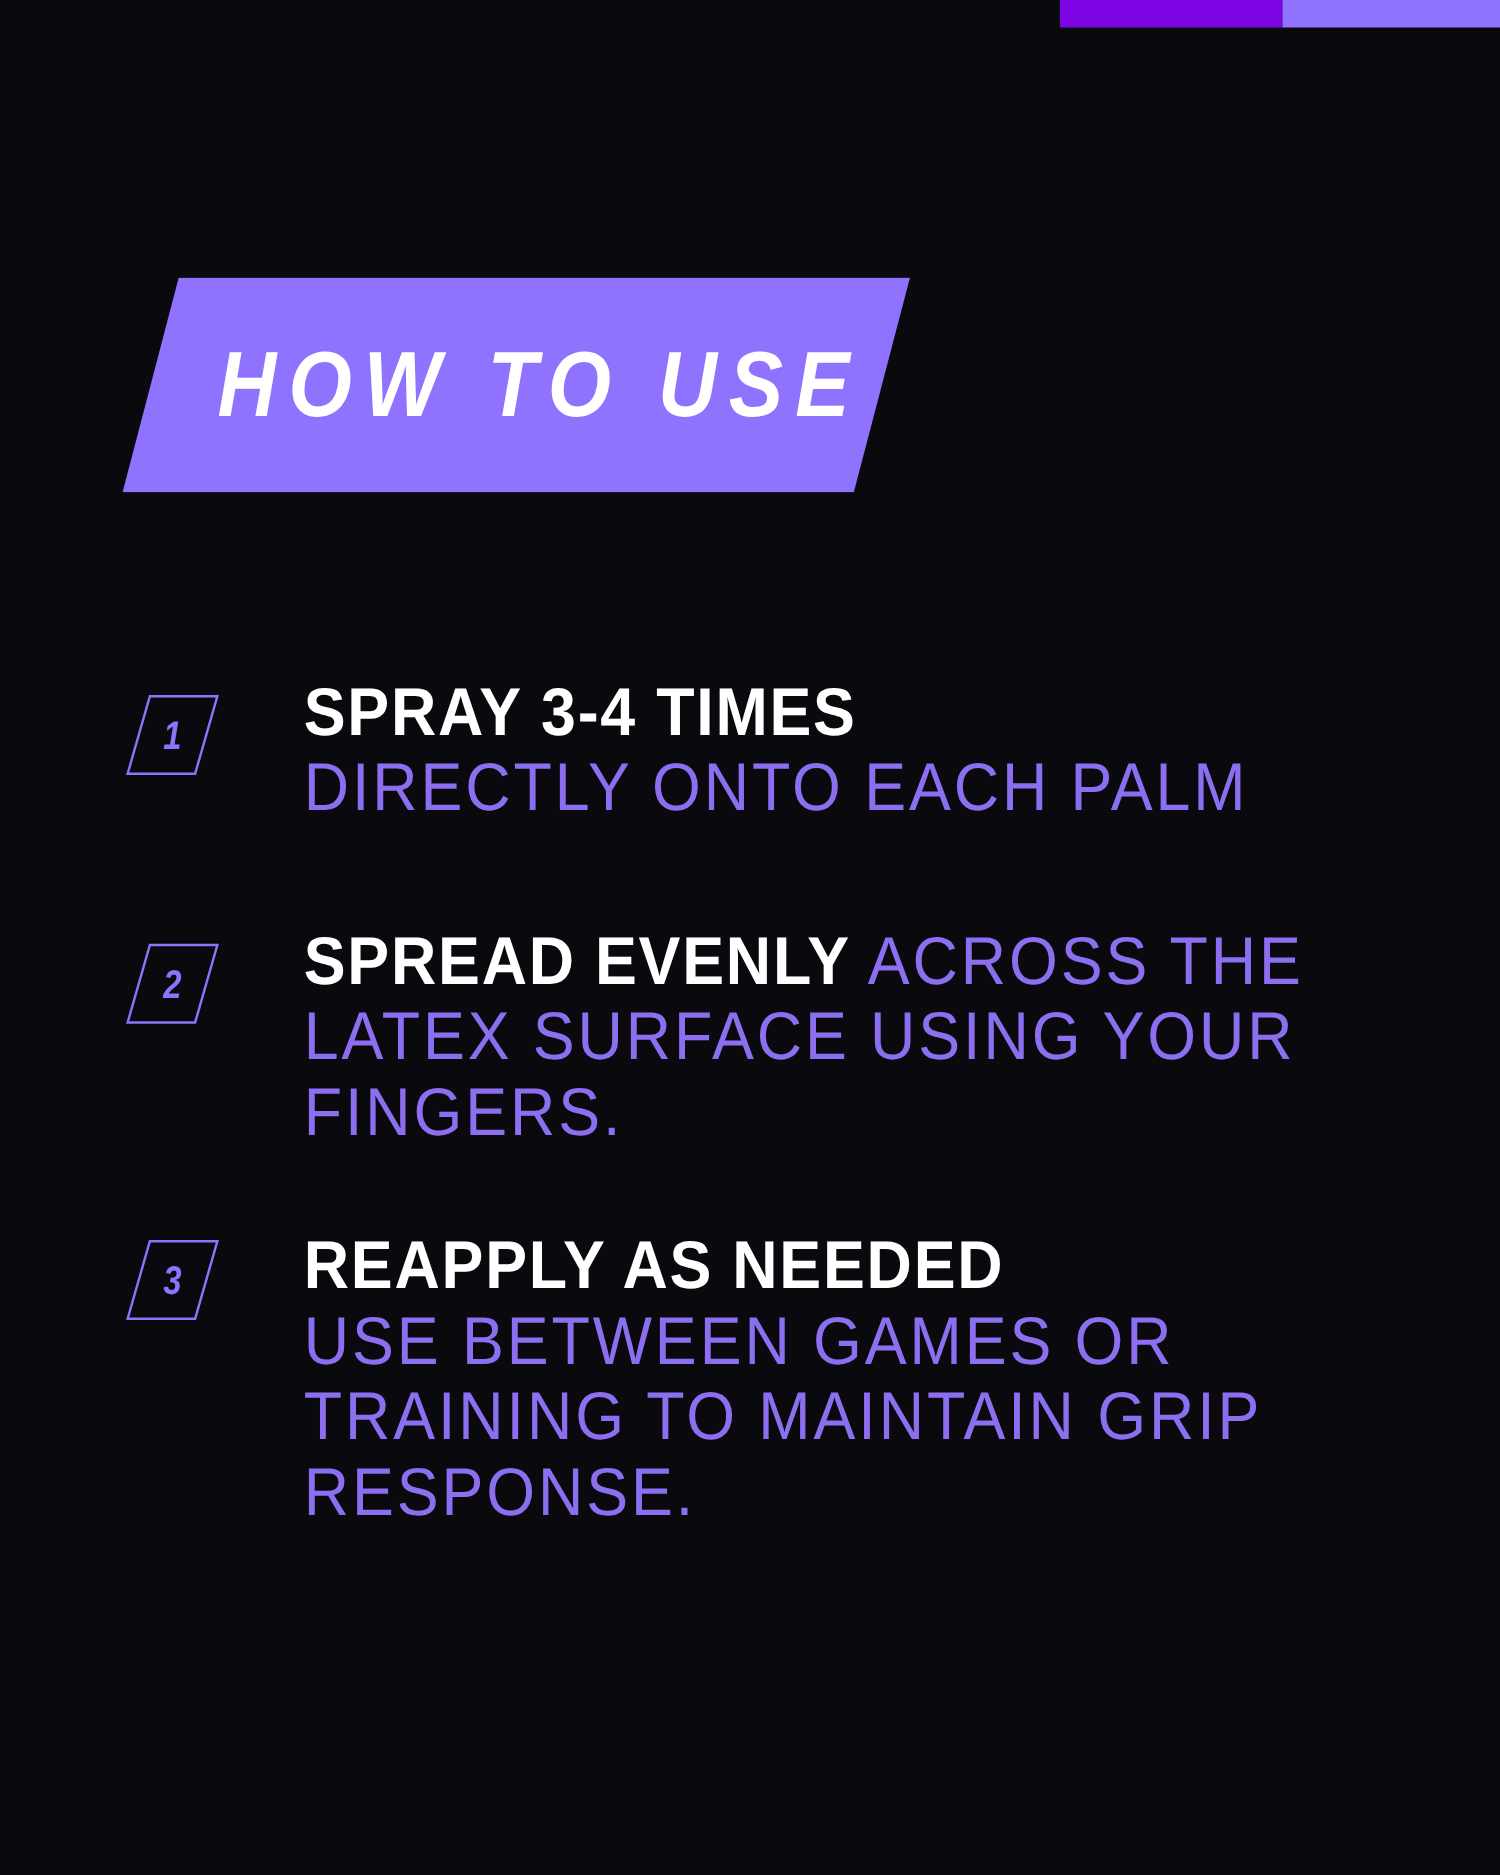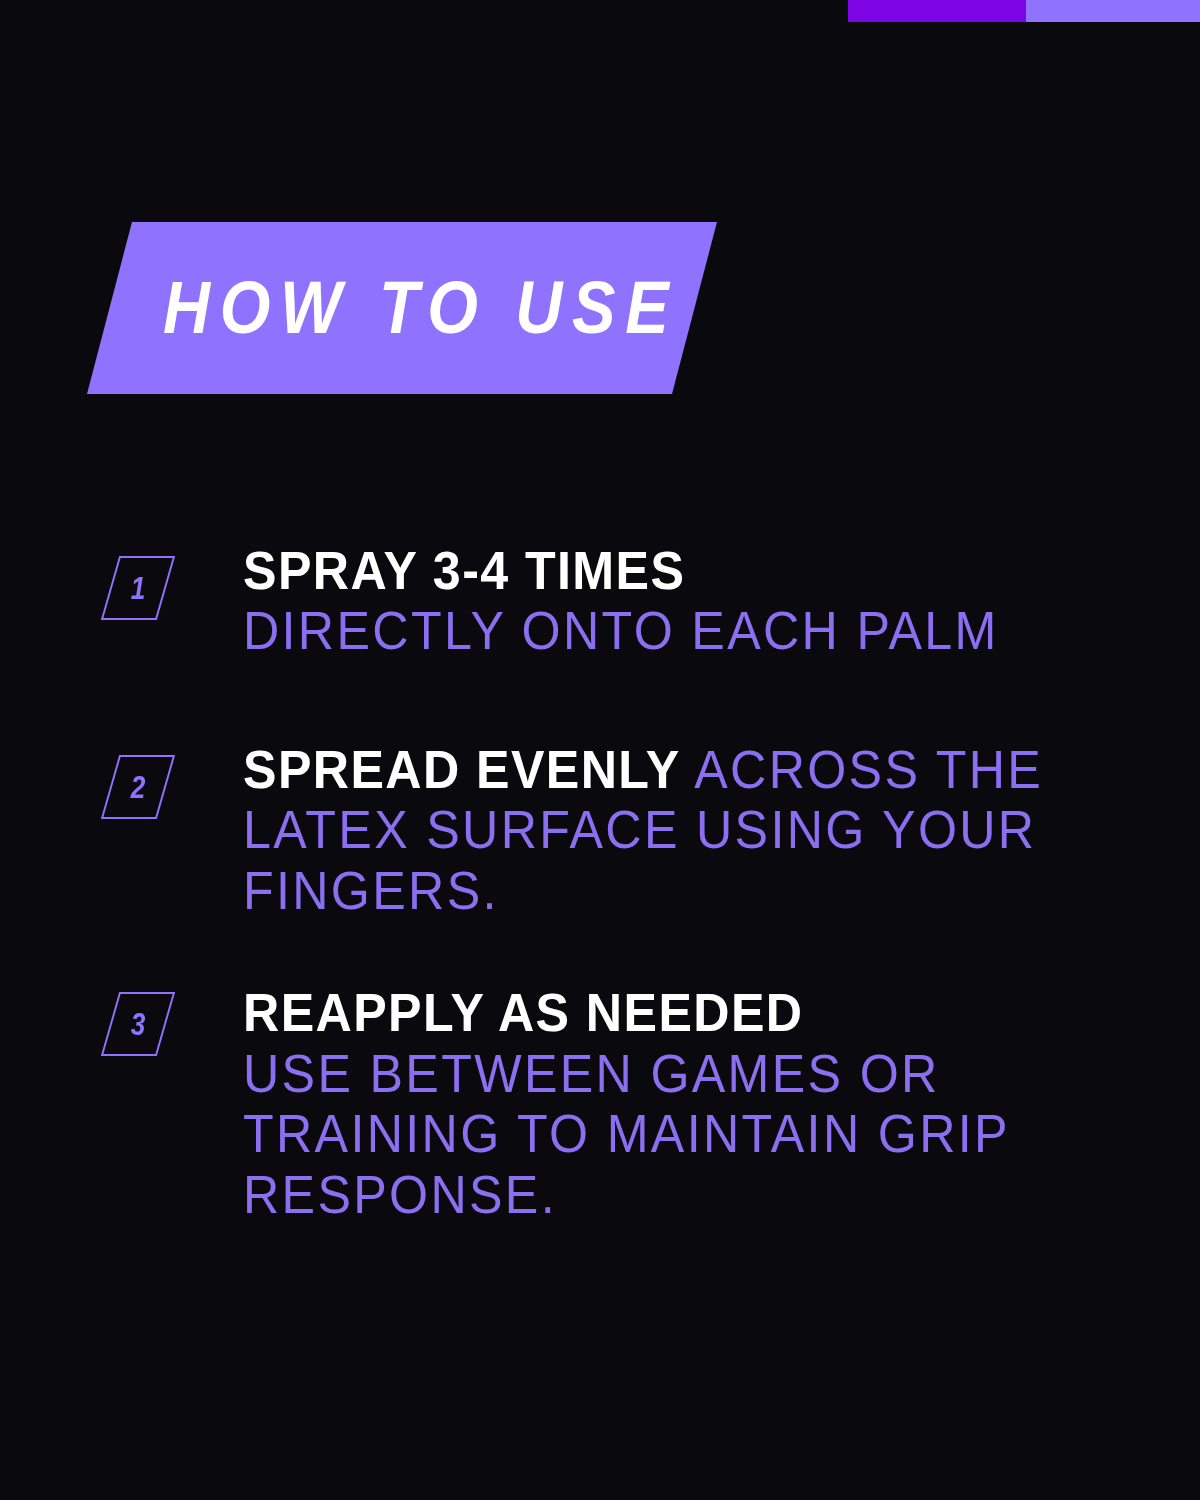--- a/index.html
+++ b/index.html
@@ -34,21 +34,21 @@
   }
   .topbar-seg-light {
     flex:1 1 auto;
     height:100%;
     background:#8f72fd;
   }
 
   
   .banner-wrap {
     position:absolute;
-    left:87px;
+    left:98px;
     top:222px;
     width:630px;
     height:172px;
   }
   .banner-shape {
     position:absolute;
     inset:0;
     background:#8f72fd;
     -webkit-clip-path: polygon(45px 0, 100% 0, calc(100% - 45px) 100%, 0 100%);
     clip-path: polygon(45px 0, 100% 0, calc(100% - 45px) 100%, 0 100%);

